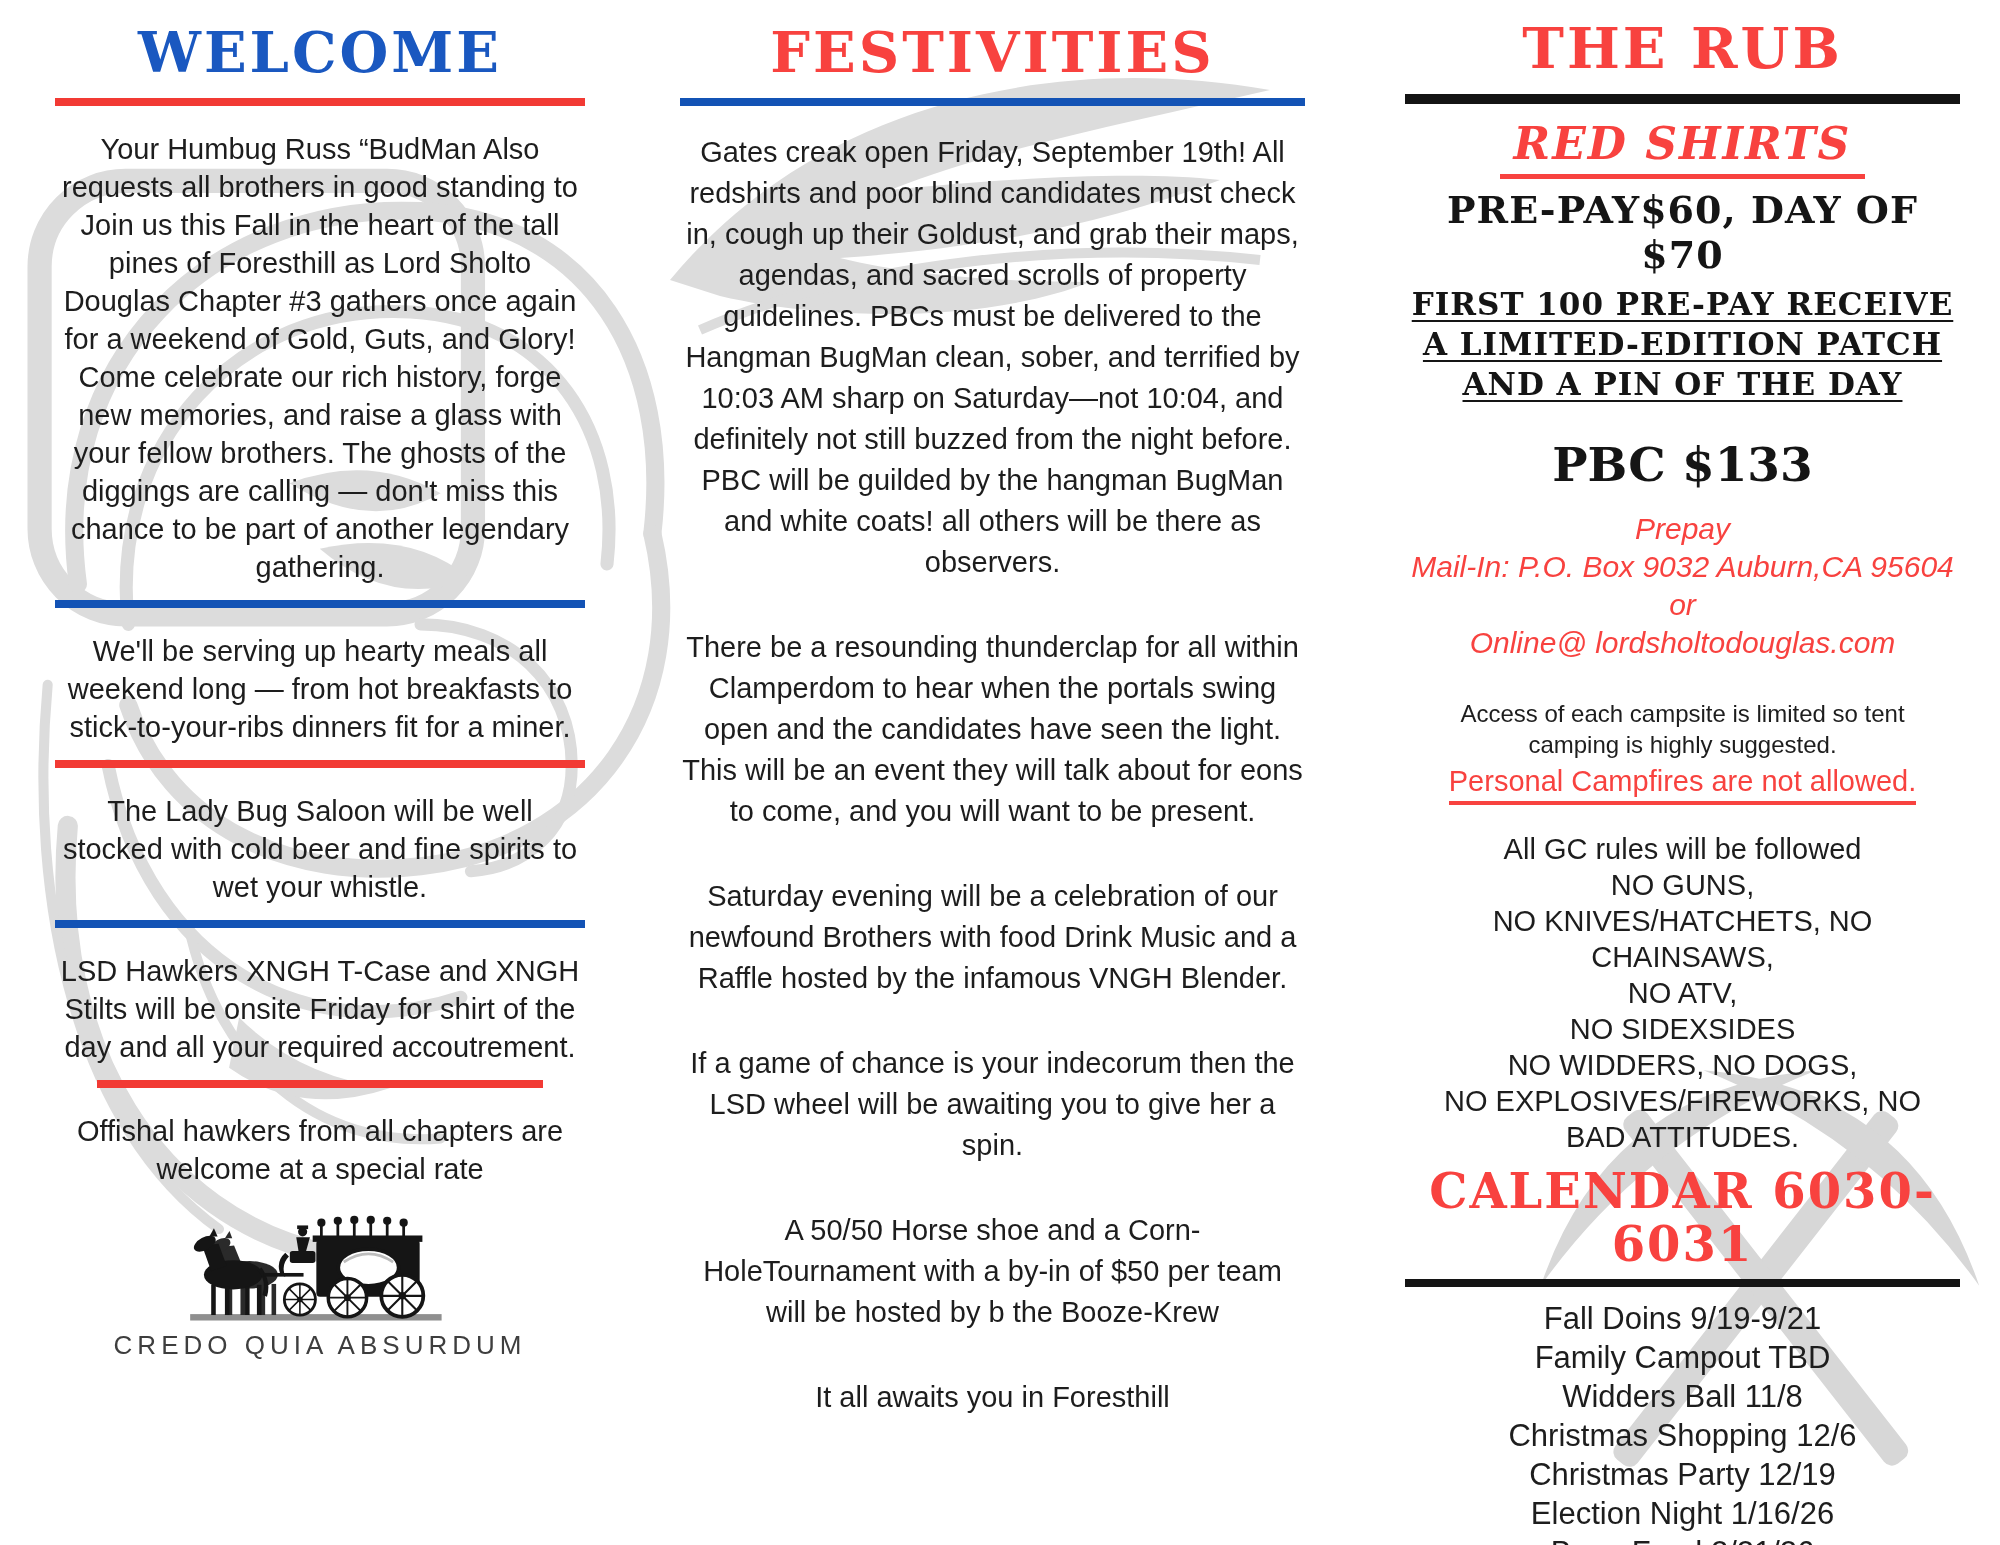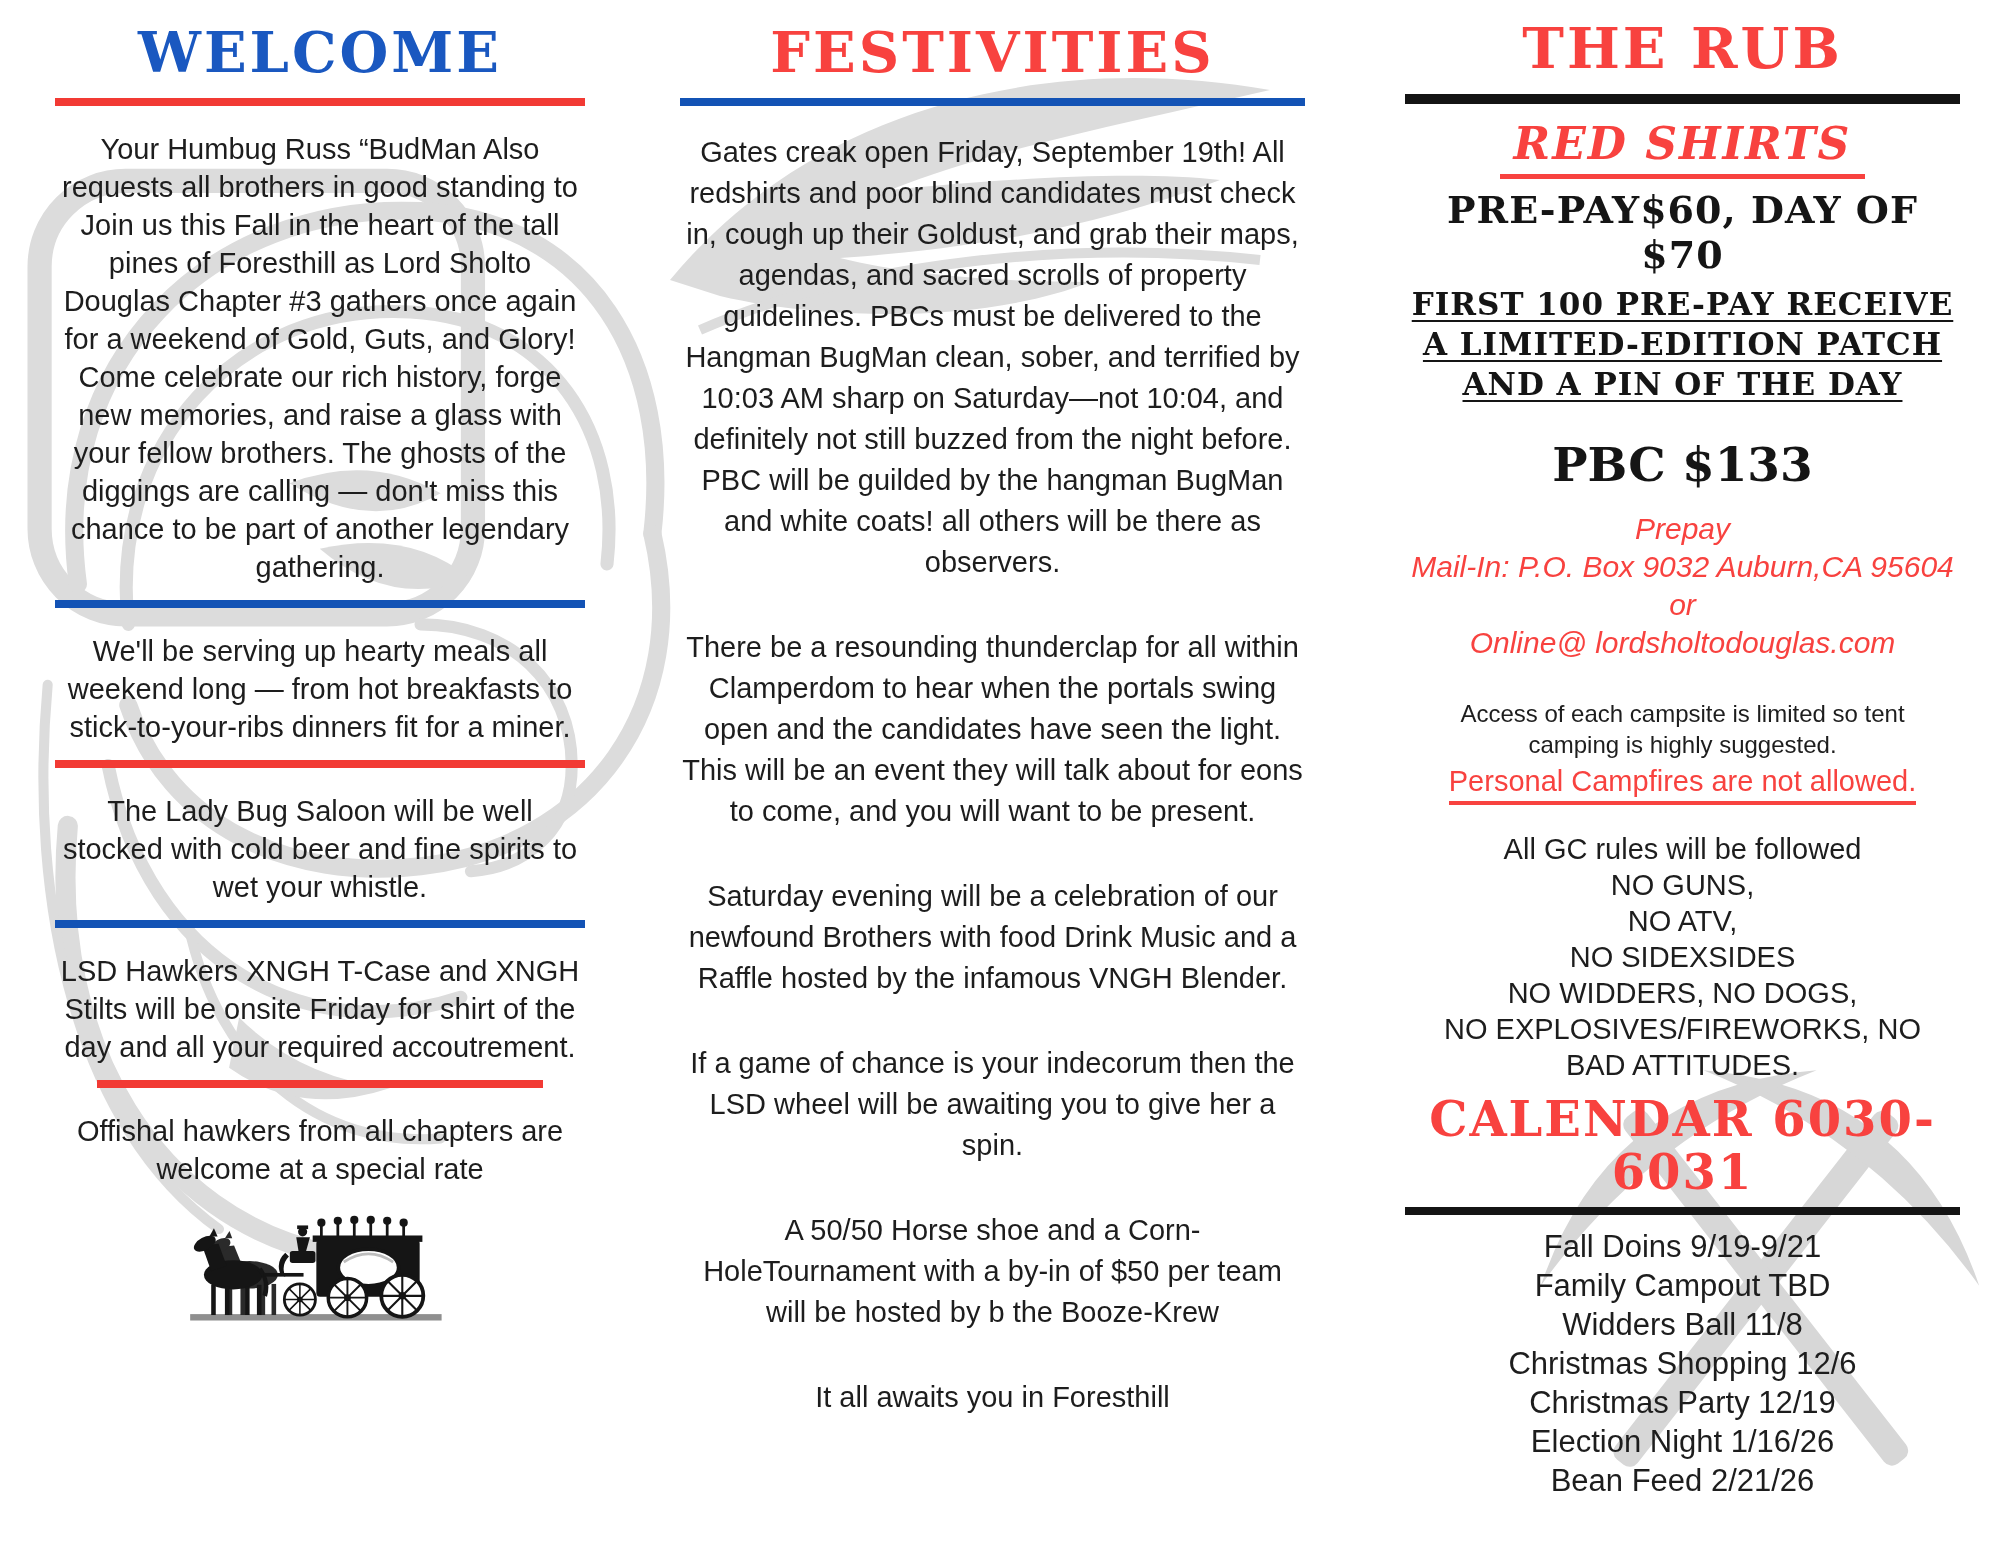--- a/index.html
+++ b/index.html
@@ -180,20 +180,21 @@
         </g>
       </g>
       <ellipse cx="203" cy="76" rx="33" ry="20" fill="#ffffff" stroke="#151515" stroke-width="4"></ellipse>
       <path d="M176 70 q27 -18 54 0" fill="none" stroke="#bdbdbd" stroke-width="3"></path>
 
       <use href="#wh" transform="translate(128,111) scale(1.7)"></use>
       <use href="#wh" transform="translate(180,109) scale(2.1)"></use>
       <use href="#wh" transform="translate(240,107) scale(2.3)"></use>
     </svg>
 
+    <div class="motto">CREDO QUIA ABSURDUM</div>
   </section>
 
   <section class="col col-mid">
     <h1 class="title title-red">FESTIVITIES</h1>
     <div class="rule rule-blue"></div>
     <p class="body first">Gates creak open Friday, September 19th! All redshirts and poor blind candidates must check in, cough up their Goldust, and grab their maps, agendas, and sacred scrolls of property guidelines. PBCs must be delivered to the Hangman BugMan clean, sober, and terrified by 10:03 AM sharp on Saturday—not 10:04, and definitely not still buzzed from the night before. PBC will be guilded by the hangman BugMan and white coats! all others will be there as observers.</p>
     <p class="body">There be a resounding thunderclap for all within Clamperdom to hear when the portals swing open and the candidates have seen the light. This will be an event they will talk about for eons to come, and you will want to be present.</p>
     <p class="body">Saturday evening will be a celebration of our newfound Brothers with food Drink Music and a Raffle hosted by the infamous VNGH Blender.</p>
     <p class="body">If a game of chance is your indecorum then the LSD wheel will be awaiting you to give her a spin.</p>
     <p class="body">A 50/50 Horse shoe and a Corn-HoleTournament with a by-in of $50 per team will be hosted by b the Booze-Krew</p>
@@ -216,20 +217,21 @@
       <div>or</div>
       <div>Online@ lordsholtodouglas.com</div>
     </div>
 
     <p class="campsite">Access of each campsite is limited so tent camping is highly suggested.</p>
     <div><span class="campfires">Personal Campfires are not allowed.</span></div>
 
     <div class="rules">
       <div>All GC rules will be followed</div>
       <div>NO GUNS,</div>
+      <div>NO KNIVES/HATCHETS, NO CHAINSAWS,</div>
       <div>NO ATV,</div>
       <div>NO SIDEXSIDES</div>
       <div>NO WIDDERS, NO DOGS,</div>
       <div>NO EXPLOSIVES/FIREWORKS, NO BAD ATTITUDES.</div>
     </div>
 
     <div class="slab cal-title">CALENDAR 6030-6031</div>
     <div class="rule rule-black" style="height:8px;margin-top:8px;"></div>
 
     <div class="cal-list">

